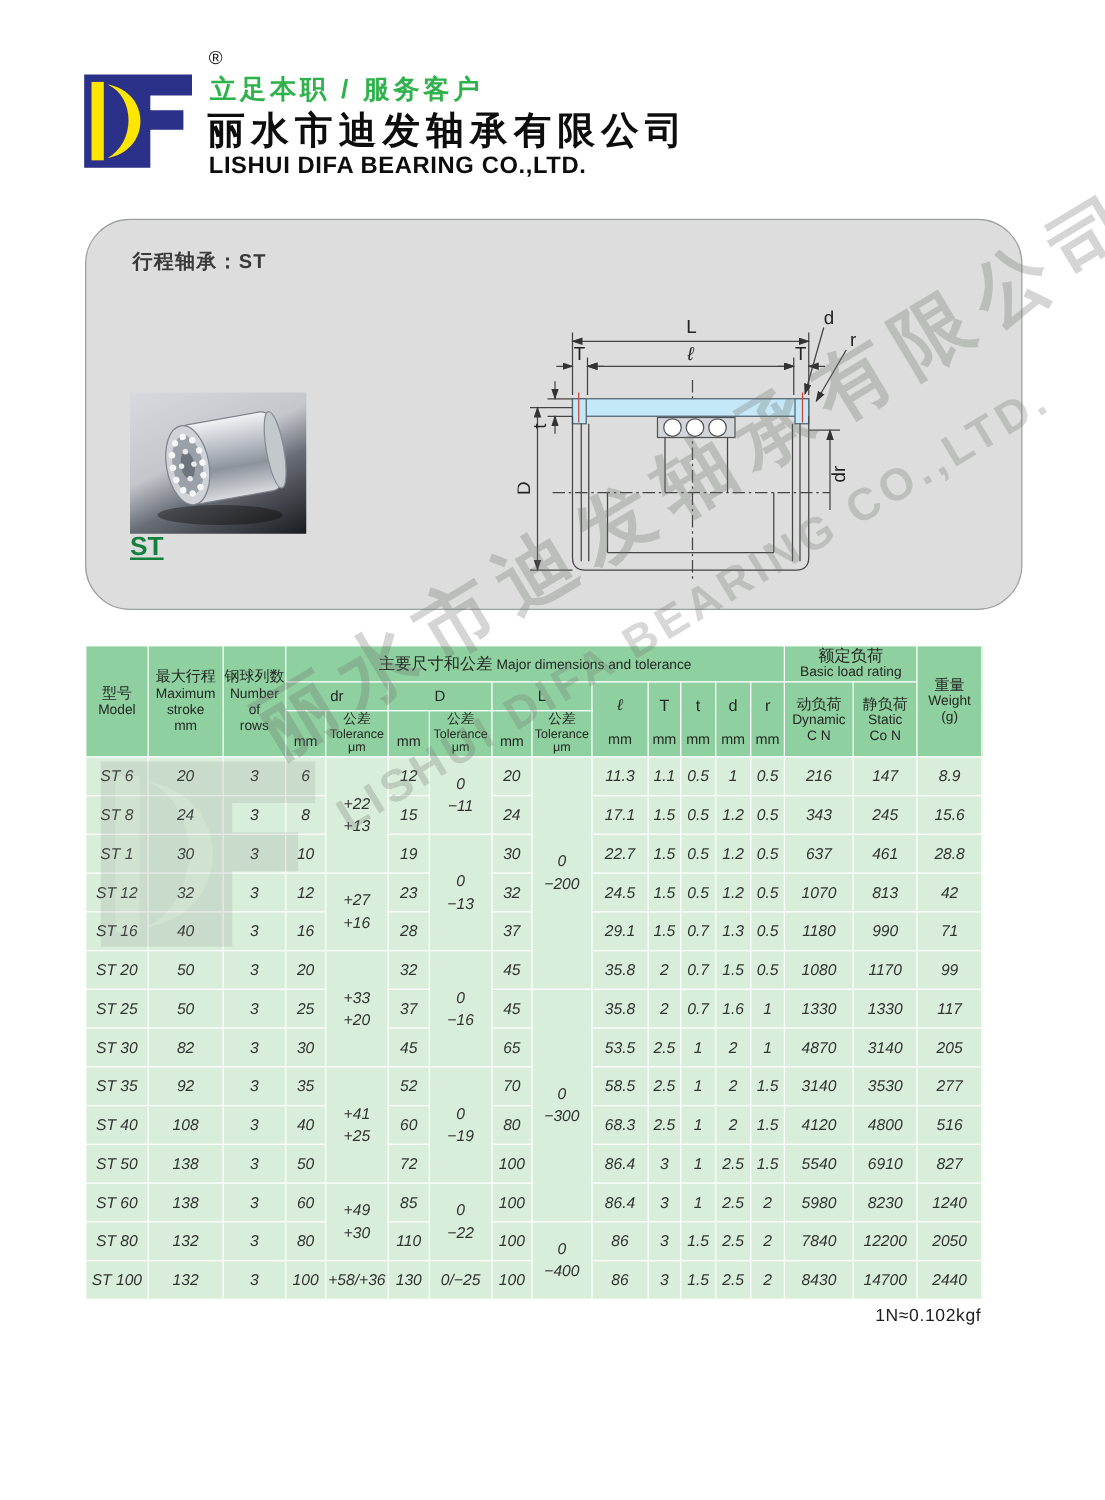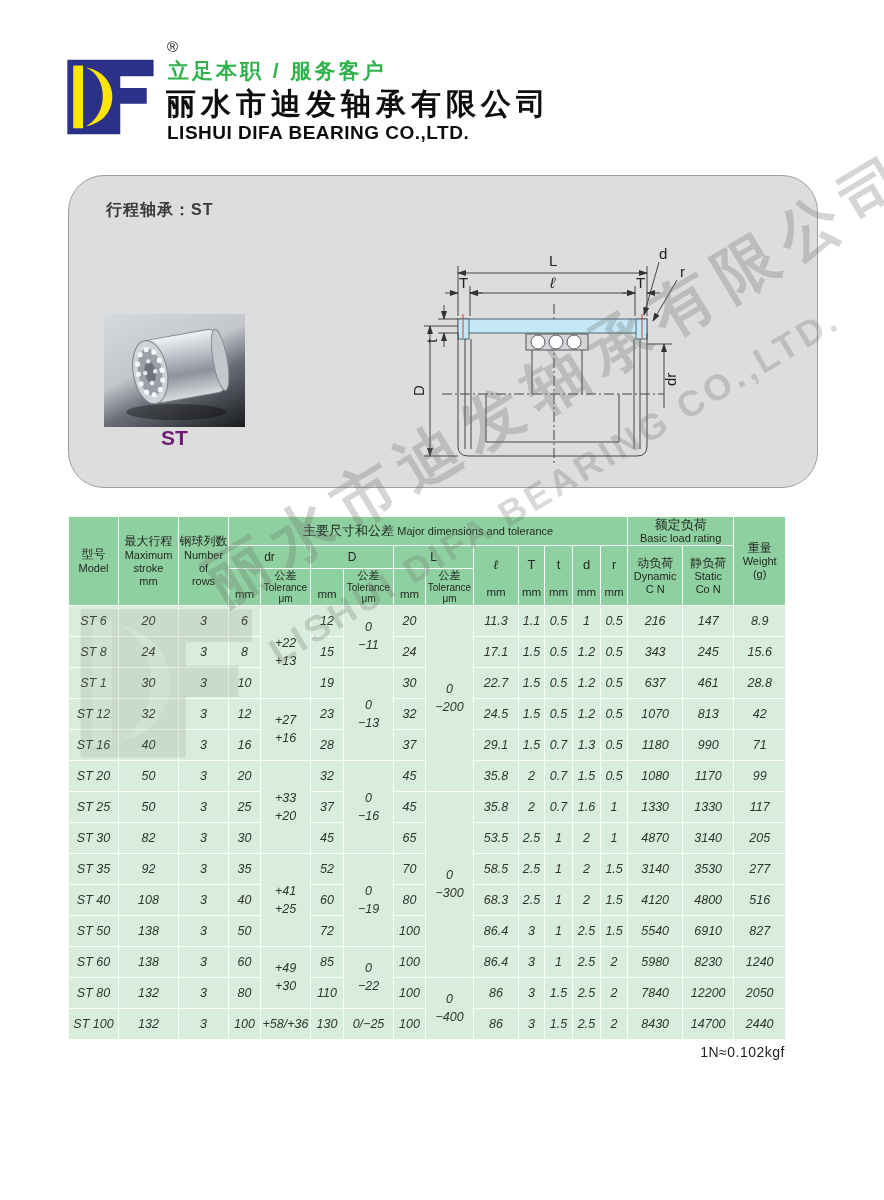--- a/index.html
+++ b/index.html
@@ -19,22 +19,22 @@
     color:#0d0d0d;letter-spacing:5px;}
   .company-en{position:absolute;left:167px;top:122px;font-size:19px;font-weight:bold;
     color:#0d0d0d;letter-spacing:0.5px;}
   
   .panel{position:absolute;left:68px;top:175px;width:748px;height:311px;
     background:var(--panel-gray,#dcdddc);border:1px solid #9b9f9e;border-radius:36px;}
   .panel-title{position:absolute;left:37px;top:22px;font-size:16px;color:#3a3a3a;
     line-height:1.5;letter-spacing:1px;font-weight:bold;}
   .photo{position:absolute;left:35px;top:138px;width:141px;height:113px;margin:0;
     background:linear-gradient(155deg,#d6d9dd 0%,#c3c7cc 42%,#6a6e76 62%,#191b1f 100%);}
-  .photo-label{position:absolute;left:35px;top:250px;width:141px;text-align:center;
-    font-size:21px;font-weight:bold;color:#701a75;}
+  .photo-label{position:absolute;left:35px;top:250px;width:141px;text-align:left;
+    font-size:21px;font-weight:bold;color:#15803d;text-decoration:underline;}
   .diagram{position:absolute;left:345px;top:70px;width:285px;height:228px;}
   .diagram text{font-size:15px;fill:#222;}
   
   .wm{position:absolute;inset:0;pointer-events:none;z-index:40;}
   .wm-rot{position:absolute;left:190px;top:552px;transform:rotate(-31deg);
     transform-origin:0 0;white-space:nowrap;}
   .wm-cn{font-size:62px;font-weight:bold;letter-spacing:12px;color:rgba(112,116,112,0.30);}
   .wm-en{font-size:36px;font-weight:bold;letter-spacing:4px;margin:26px 0 0 18px;
     color:rgba(112,116,112,0.28);}
   .wm-logo{position:absolute;left:60px;top:578px;width:205px;height:195px;opacity:0.16;}

